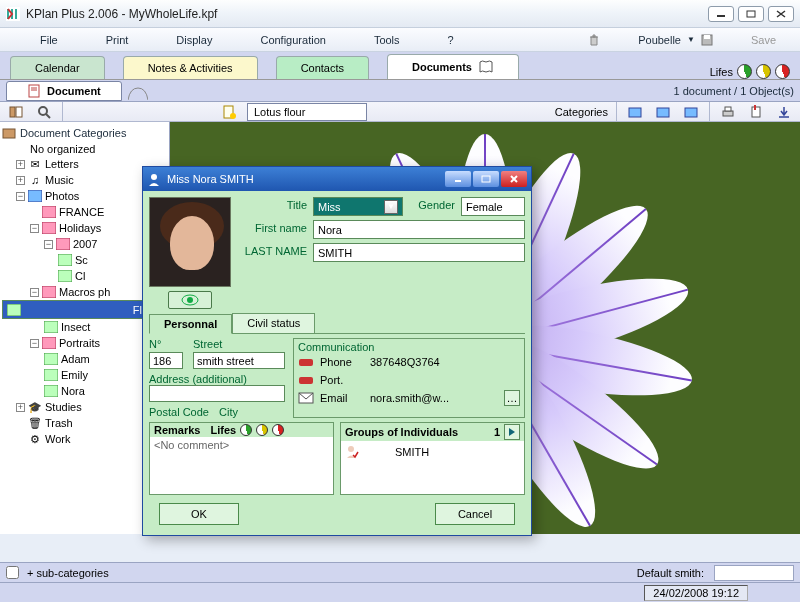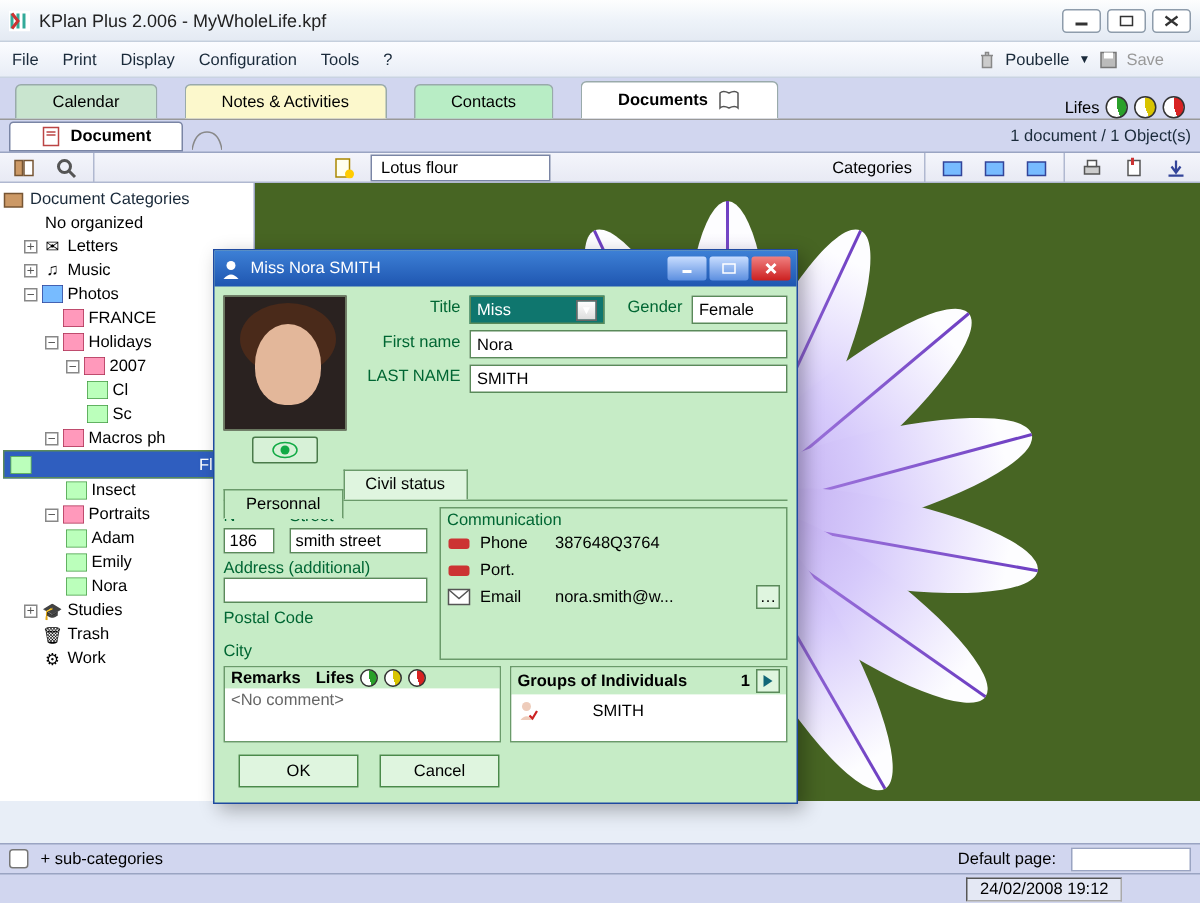--- a/index.html
+++ b/index.html
@@ -6,21 +6,21 @@
 body { width: 800px; height: 602px; background: #e8eef7; overflow: hidden; position: relative; }
 
 
 .titlebar { height: 28px; background: linear-gradient(to bottom, #fdfefe, #eef3f9 50%, #e4eaf3); border-bottom: 1px solid #c5cfdd; display: flex; align-items: center; padding: 0 6px; }
 .titlebar .k-icon { width: 14px; height: 14px; margin-right: 6px; display: inline-flex; }
 .titlebar .title { font-size: 12px; color: #222; }
 .titlebar .spacer { flex: 1; }
 .winbtn { width: 26px; height: 16px; border: 1px solid #8e9cab; border-radius: 3px; margin-left: 4px; background: #fff; display: flex; align-items: center; justify-content: center; cursor: pointer; }
 
 .menubar { height: 24px; background: linear-gradient(to bottom,#fbfcff,#e8edf6); border-bottom:1px solid #c9d3e1; display:flex; align-items:center; padding:0 8px; }
-.menubar div { margin-right: 16px; color:#1a2a3a; cursor:default; }
+.menubar div { margin-right: 16px; color:#1a2a3a; cursor:default;margin-left:32px; }
 .menubar .right { margin-left:auto; display:flex; align-items:center; gap:6px;}
 .menubar .right div {margin-right:0;}
 .trash-icon-small{width:12px;height:12px;}
 
 .tabstrip { height: 28px; background:#d1d6ef; display:flex; align-items:flex-end; padding:0 10px; gap:18px; border-bottom:1px solid #999;}
 .maintab { height:23px; padding:3px 24px; border:1px solid #9aa; border-bottom:none; border-radius:4px 4px 0 0; cursor:pointer; display:flex;align-items:center;}
 .tab-cal{background:#c9e5cf;}
 .tab-notes{background:#fcf8cc;}
 .tab-contacts{background:#b8edc5;}
 .tab-docs{background:#fff; font-weight:bold; height:25px; }
@@ -83,41 +83,41 @@
 
 .fields{flex:1;display:grid;grid-template-columns:68px 1fr 46px 64px;gap:4px 6px;align-content:start;}
 .lbl{text-align:right;color:#063;padding-top:2px;}
 .fld, .sel{height:19px;background:#fff;border:1px solid #5a8a5a;padding:0 4px;display:flex;align-items:center;}
 .sel{justify-content:space-between;}
 .sel .arrow{width:14px;height:14px;border:1px solid #666;background:linear-gradient(to bottom,#fff,#ddd);display:flex;align-items:center;justify-content:center;font-size:8px;}
 .sel.hl{background:#0f766e;color:#fff;}
 
 .subtabs{display:flex;background:#c6ecc6;border-bottom:1px solid #6a9a6a;}
 .subtab{padding:3px 14px;border:1px solid #6a9a6a;border-bottom:none;background:#dff5df;cursor:pointer;}
-.subtab.active{background:#c6ecc6;font-weight:normal;border-bottom:1px solid #c6ecc6;position:relative;top:13px;}
+.subtab.active{background:#c6ecc6;font-weight:bold;border-bottom:1px solid #c6ecc6;position:relative;top:1px;}
 
 .addr-row{display:flex;gap:10px;}
 .addr-col{display:flex;flex-direction:column;gap:2px;}
 .small-lbl{color:#063;font-size:11px;}
 .small-fld{height:17px;background:#fff;border:1px solid #5a8a5a;padding:0 3px;display:flex;align-items:center;}
 
 .comm-box{border:1px solid #6a9a6a;padding:2px 4px;flex:1;}
 .comm-row{display:flex;align-items:center;gap:6px;height:18px;}
 .comm-icon{width:16px;height:12px;}
 
 .mid-row{display:flex;gap:8px;}
 .left-box{width:136px;}
 
 .lower{display:flex;gap:6px;height:88px;}
 .panel{flex:1;border:1px solid #6a9a6a;background:#dff5df;display:flex;flex-direction:column;}
 .panel-hdr{display:flex;align-items:center;gap:4px;padding:1px 4px;background:#c6ecc6;font-weight:bold;}
 .panel-body{flex:1;background:#fff;padding:2px 4px;color:#666;}
 .sq-btn{width:16px;height:16px;border:1px solid #5a8a5a;background:#dff5df;display:flex;align-items:center;justify-content:center;cursor:pointer;}
 
-.btn-row{display:flex;gap:14px;justify-content:flex-start;padding:4px 10px;}
+.btn-row{display:flex;gap:14px;justify-content:space-between;padding:4px 10px;}
 .btn{width:80px;height:22px;background:#dff5df;border:1px solid #4a8a4a;display:flex;align-items:center;justify-content:center;cursor:pointer;}
 
 svg{display:block;}
 </style>
 </head>
 <body>
 
 <div class="titlebar">
   <span class="k-icon">
     <svg viewBox="0 0 14 14">
@@ -336,29 +336,29 @@
           </svg>
         </span>
         <span>2007</span>
       </div>
     <div class="tree-item indent4">
         <span class="ticon">
           <svg width="14" height="12">
             <rect width="14" height="12" fill="#bfb" stroke="#494"></rect>
           </svg>
         </span>
+        <span>Sc</span>
+      </div>
+    <div class="tree-item indent4">
+        <span class="ticon">
+          <svg width="14" height="12">
+            <rect width="14" height="12" fill="#bfb" stroke="#494"></rect>
+          </svg>
+        </span>
         <span>Cl</span>
-      </div>
-    <div class="tree-item indent4">
-        <span class="ticon">
-          <svg width="14" height="12">
-            <rect width="14" height="12" fill="#bfb" stroke="#494"></rect>
-          </svg>
-        </span>
-        <span>Sc</span>
       </div>
     <div class="tree-item indent2">
         <span class="exp">−</span>
         <span class="ticon">
           <svg width="14" height="12">
             <rect width="14" height="12" fill="#f9b" stroke="#a35"></rect>
           </svg>
         </span>
         <span>Macros ph</span>
       </div>
@@ -445,21 +445,21 @@
       <div class="petal" style="transform:translate(-50%,-100%) rotate(-125deg);"></div>
       <div class="petal" style="transform:translate(-50%,-100%) rotate(-150deg);"></div>
     </div>
   </div>
 </div>
 
 <div class="footer">
   <div class="footer-row">
     <input type="checkbox" style="">
     <span>+ sub-categories</span>
-    <span class="right">Default page:</span>
+    <span class="right">Default smith:</span>
     <span style="width:80px;border:1px solid #9aa4c2;height:16px;background:#fff;margin-left:4px;"></span>
   </div>
   <div class="footer-row">
     <span class="right" style="border:1px inset #aaa;padding:1px 8px;background:#e4e8f4;">24/02/2008 19:12</span>
     <span style="width:40px;"></span>
   </div>
 </div>
 
 <div class="dialog">
   <div class="dlg-title">
@@ -542,21 +542,21 @@
           </div>
           <div class="addr-col" style="flex:1;">
             <div class="small-lbl">Street</div>
             <div class="small-fld">
                 <span>smith street</span>
               </div>
           </div>
         </div>
         <div class="small-lbl" style="margin-top:4px;">Address (additional)</div>
         <div class="small-fld"></div>
-        <div class="addr-row" style="margin-top:4px;flex-direction:column;">
+        <div class="addr-row" style="margin-top:4px;">
           <div class="small-lbl" style="width:60px;">Postal Code</div>
           <div class="small-lbl">City</div>
         </div>
       </div>
       <div class="comm-box">
         <div class="small-lbl">Communication</div>
         <div class="comm-row">
           <span class="comm-icon">
               <svg viewBox="0 0 16 12">
                 <rect x="1" y="3" width="14" height="7" rx="2" fill="#c33"></rect>

